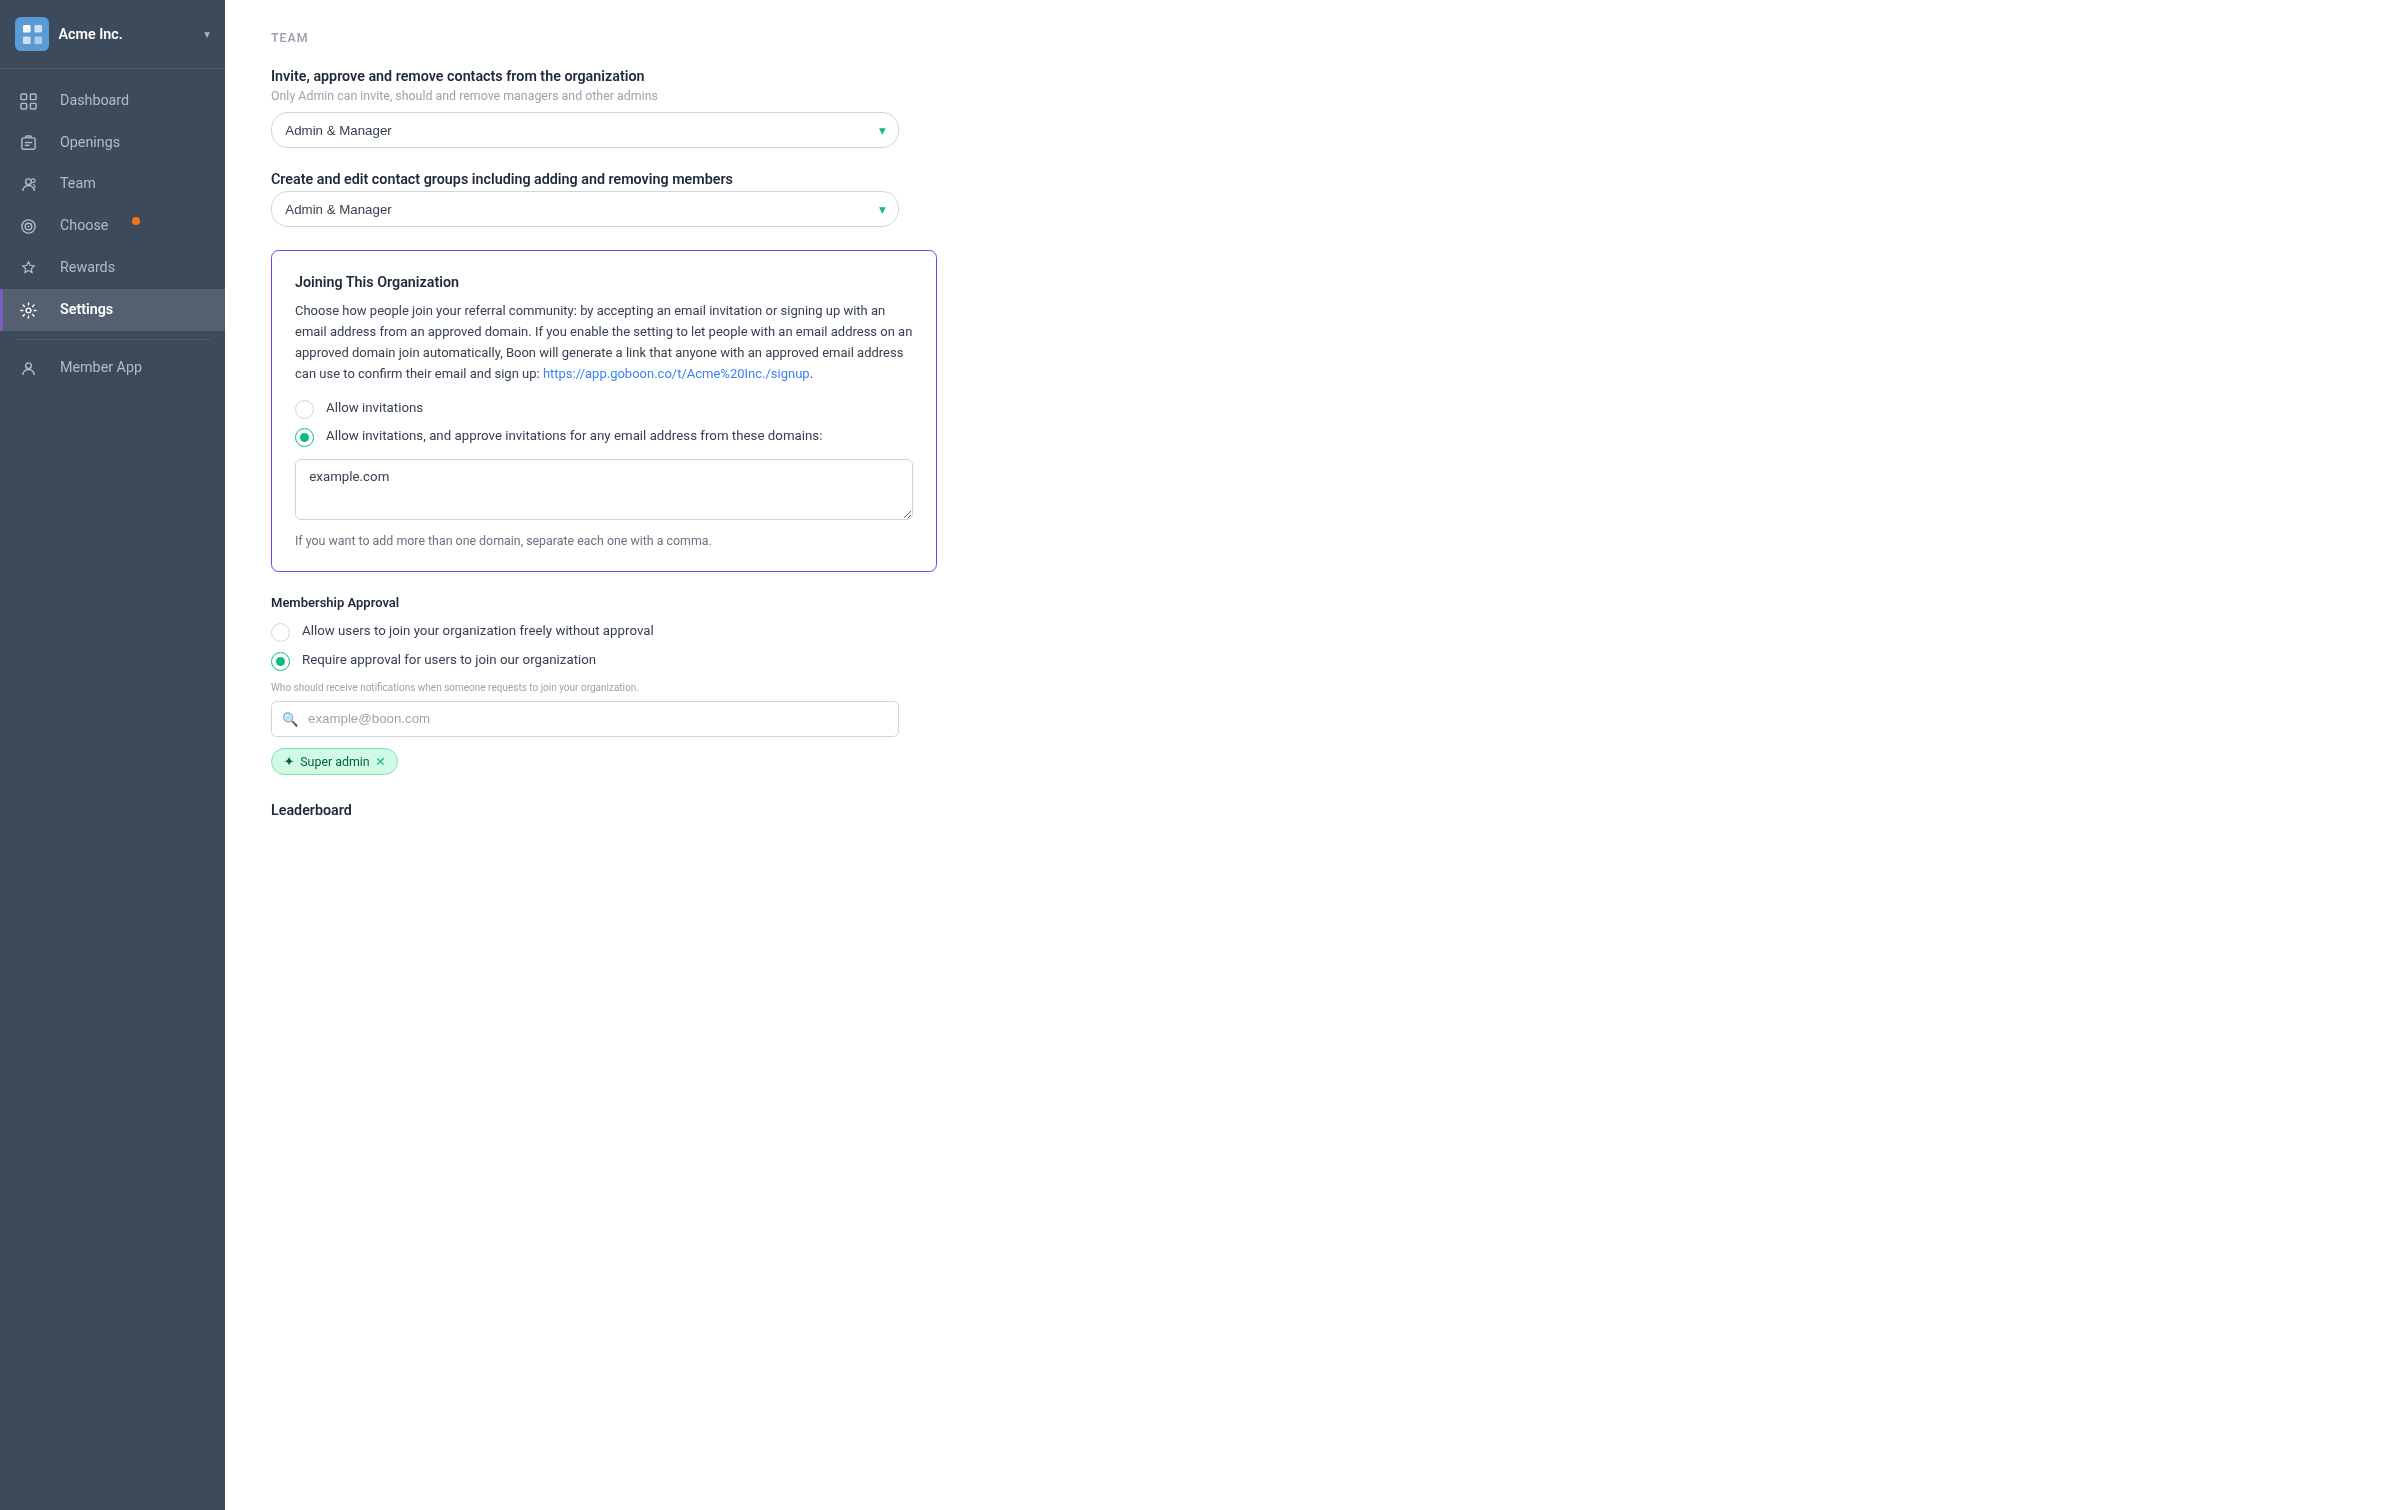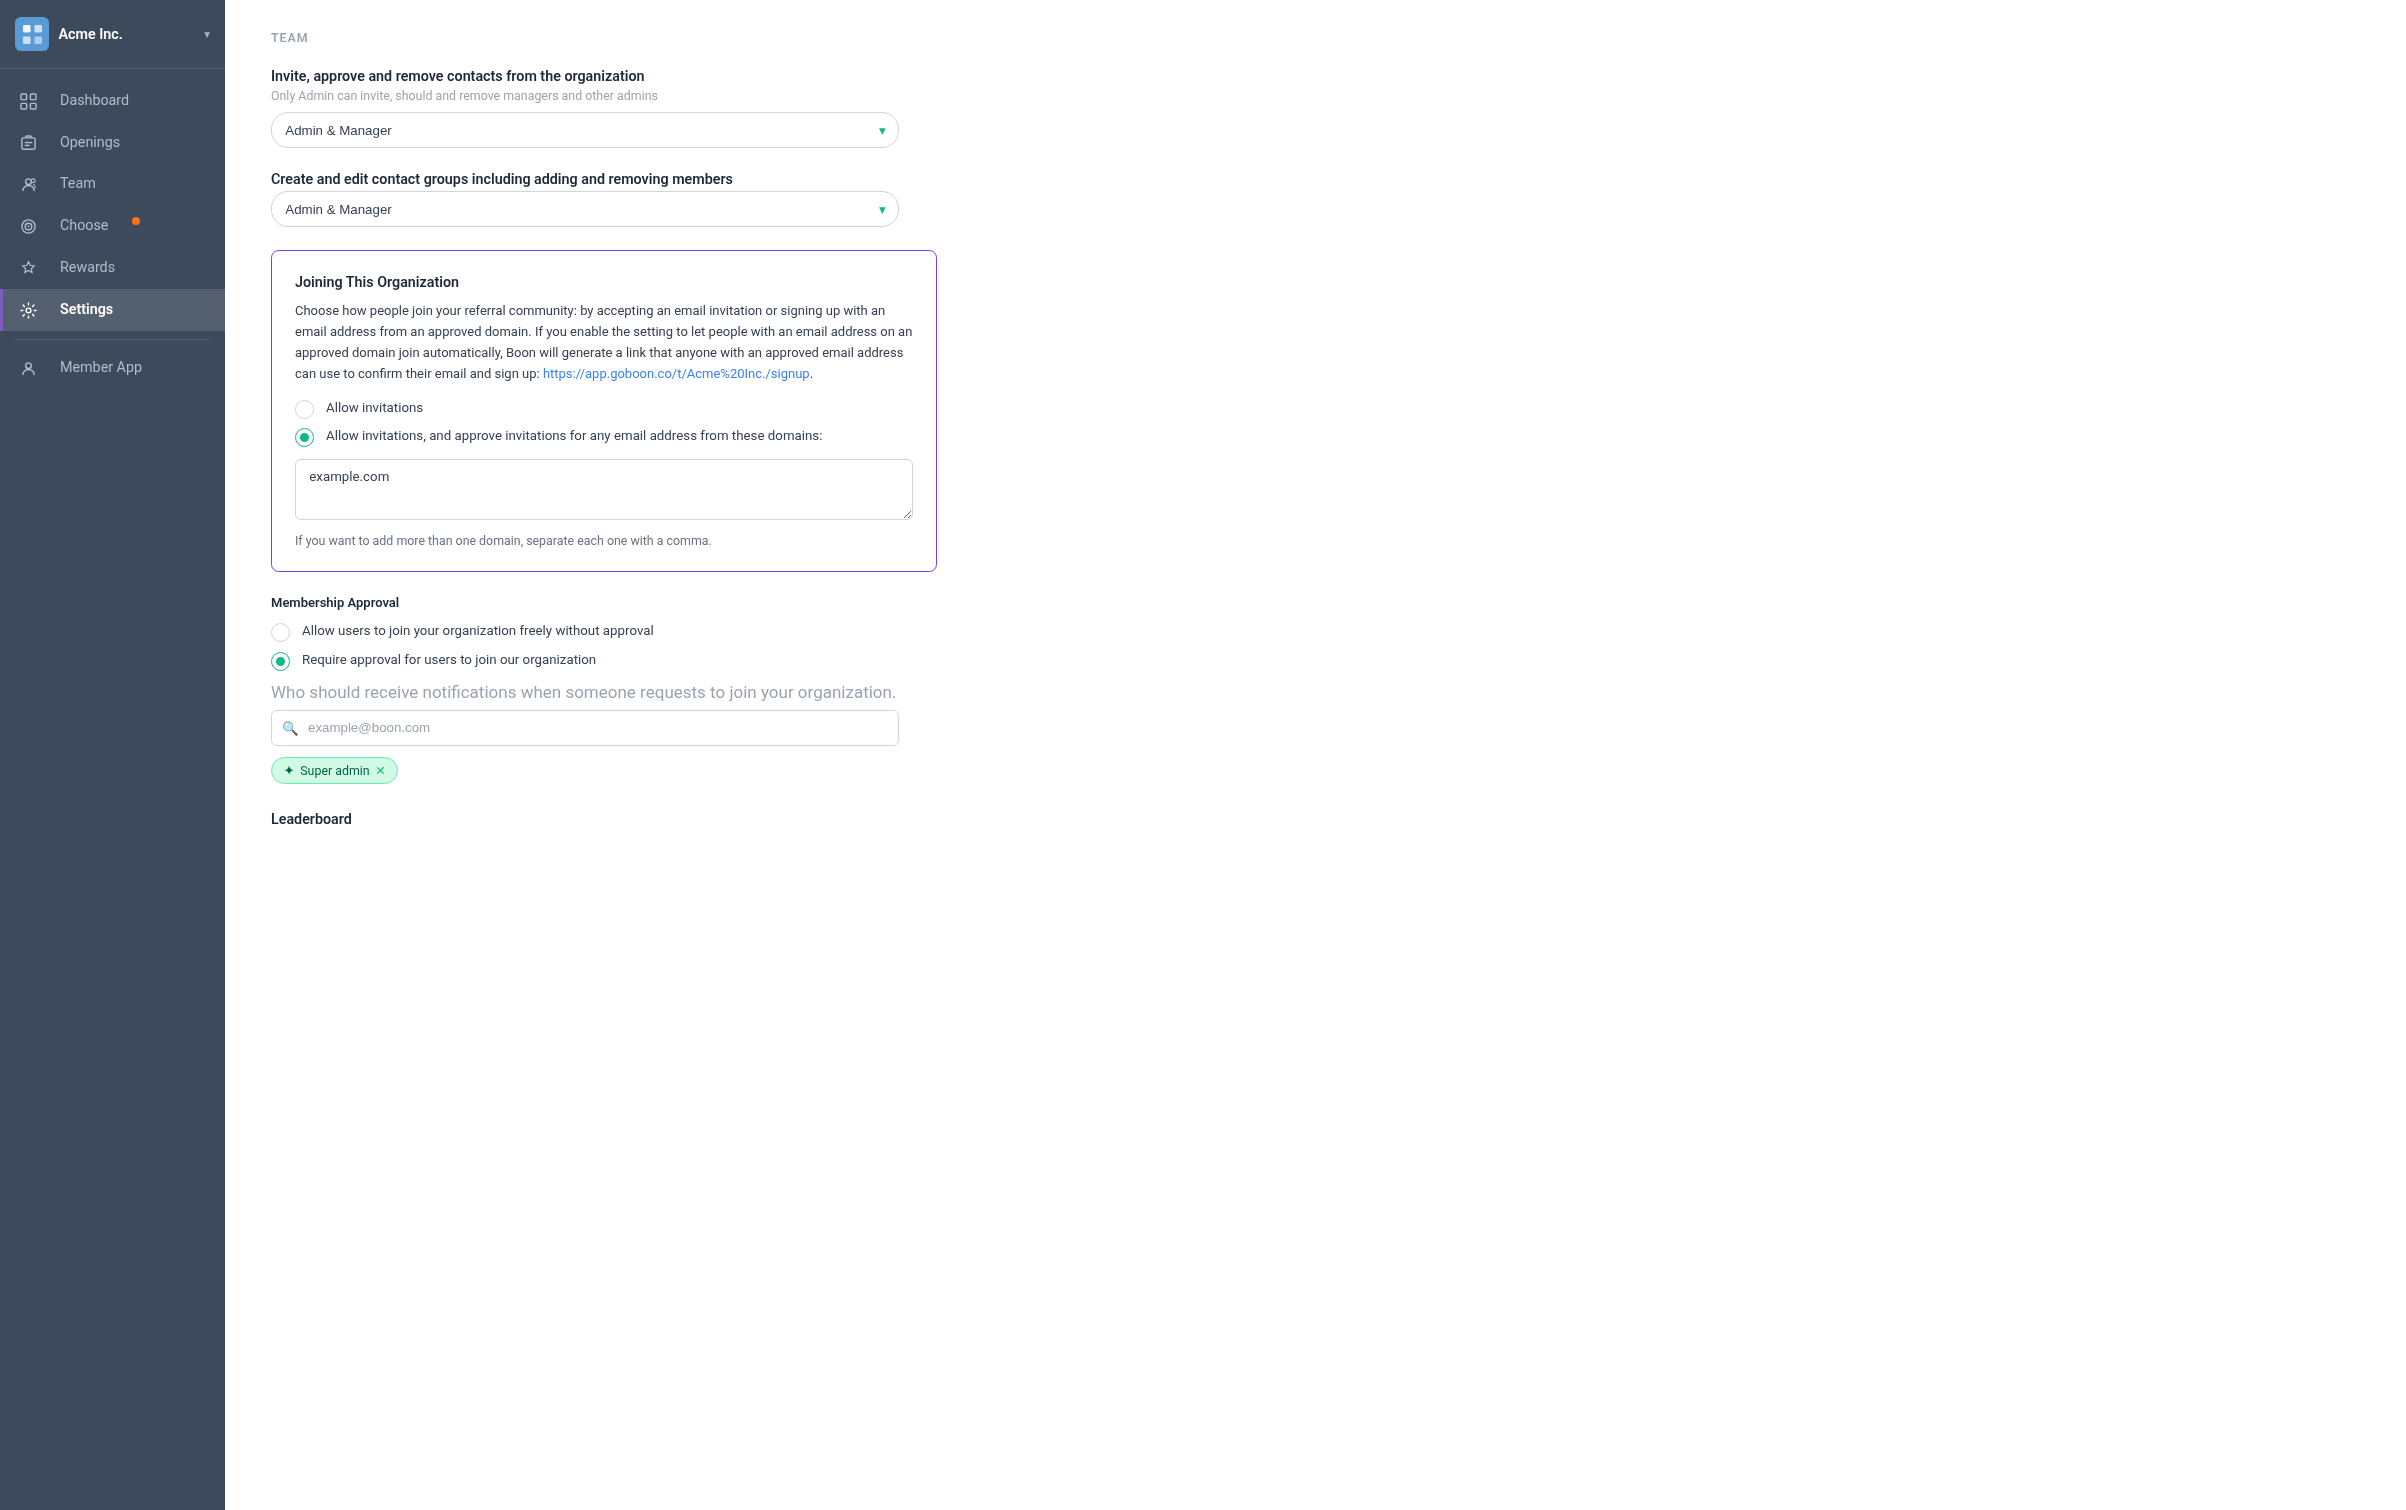--- a/index.html
+++ b/index.html
@@ -256,21 +256,21 @@
     .search-icon-inside {
       position: absolute;
       left: 11.4px;
       top: 50%;
       transform: translateY(-50%);
       color: #9ca3af;
       font-size: 13.3px;
     }
 
     .sublabel-text {
-      font-size: 17px;
+      font-size: 10px;
       color: #9ca3af;
       margin-bottom: 7.6px;
     }
 
     .tag-pill {
       display: inline-flex;
       align-items: center;
       gap: 5.7px;
       background: #d1fae5;
       border: 1px solid #6ee7b7;

